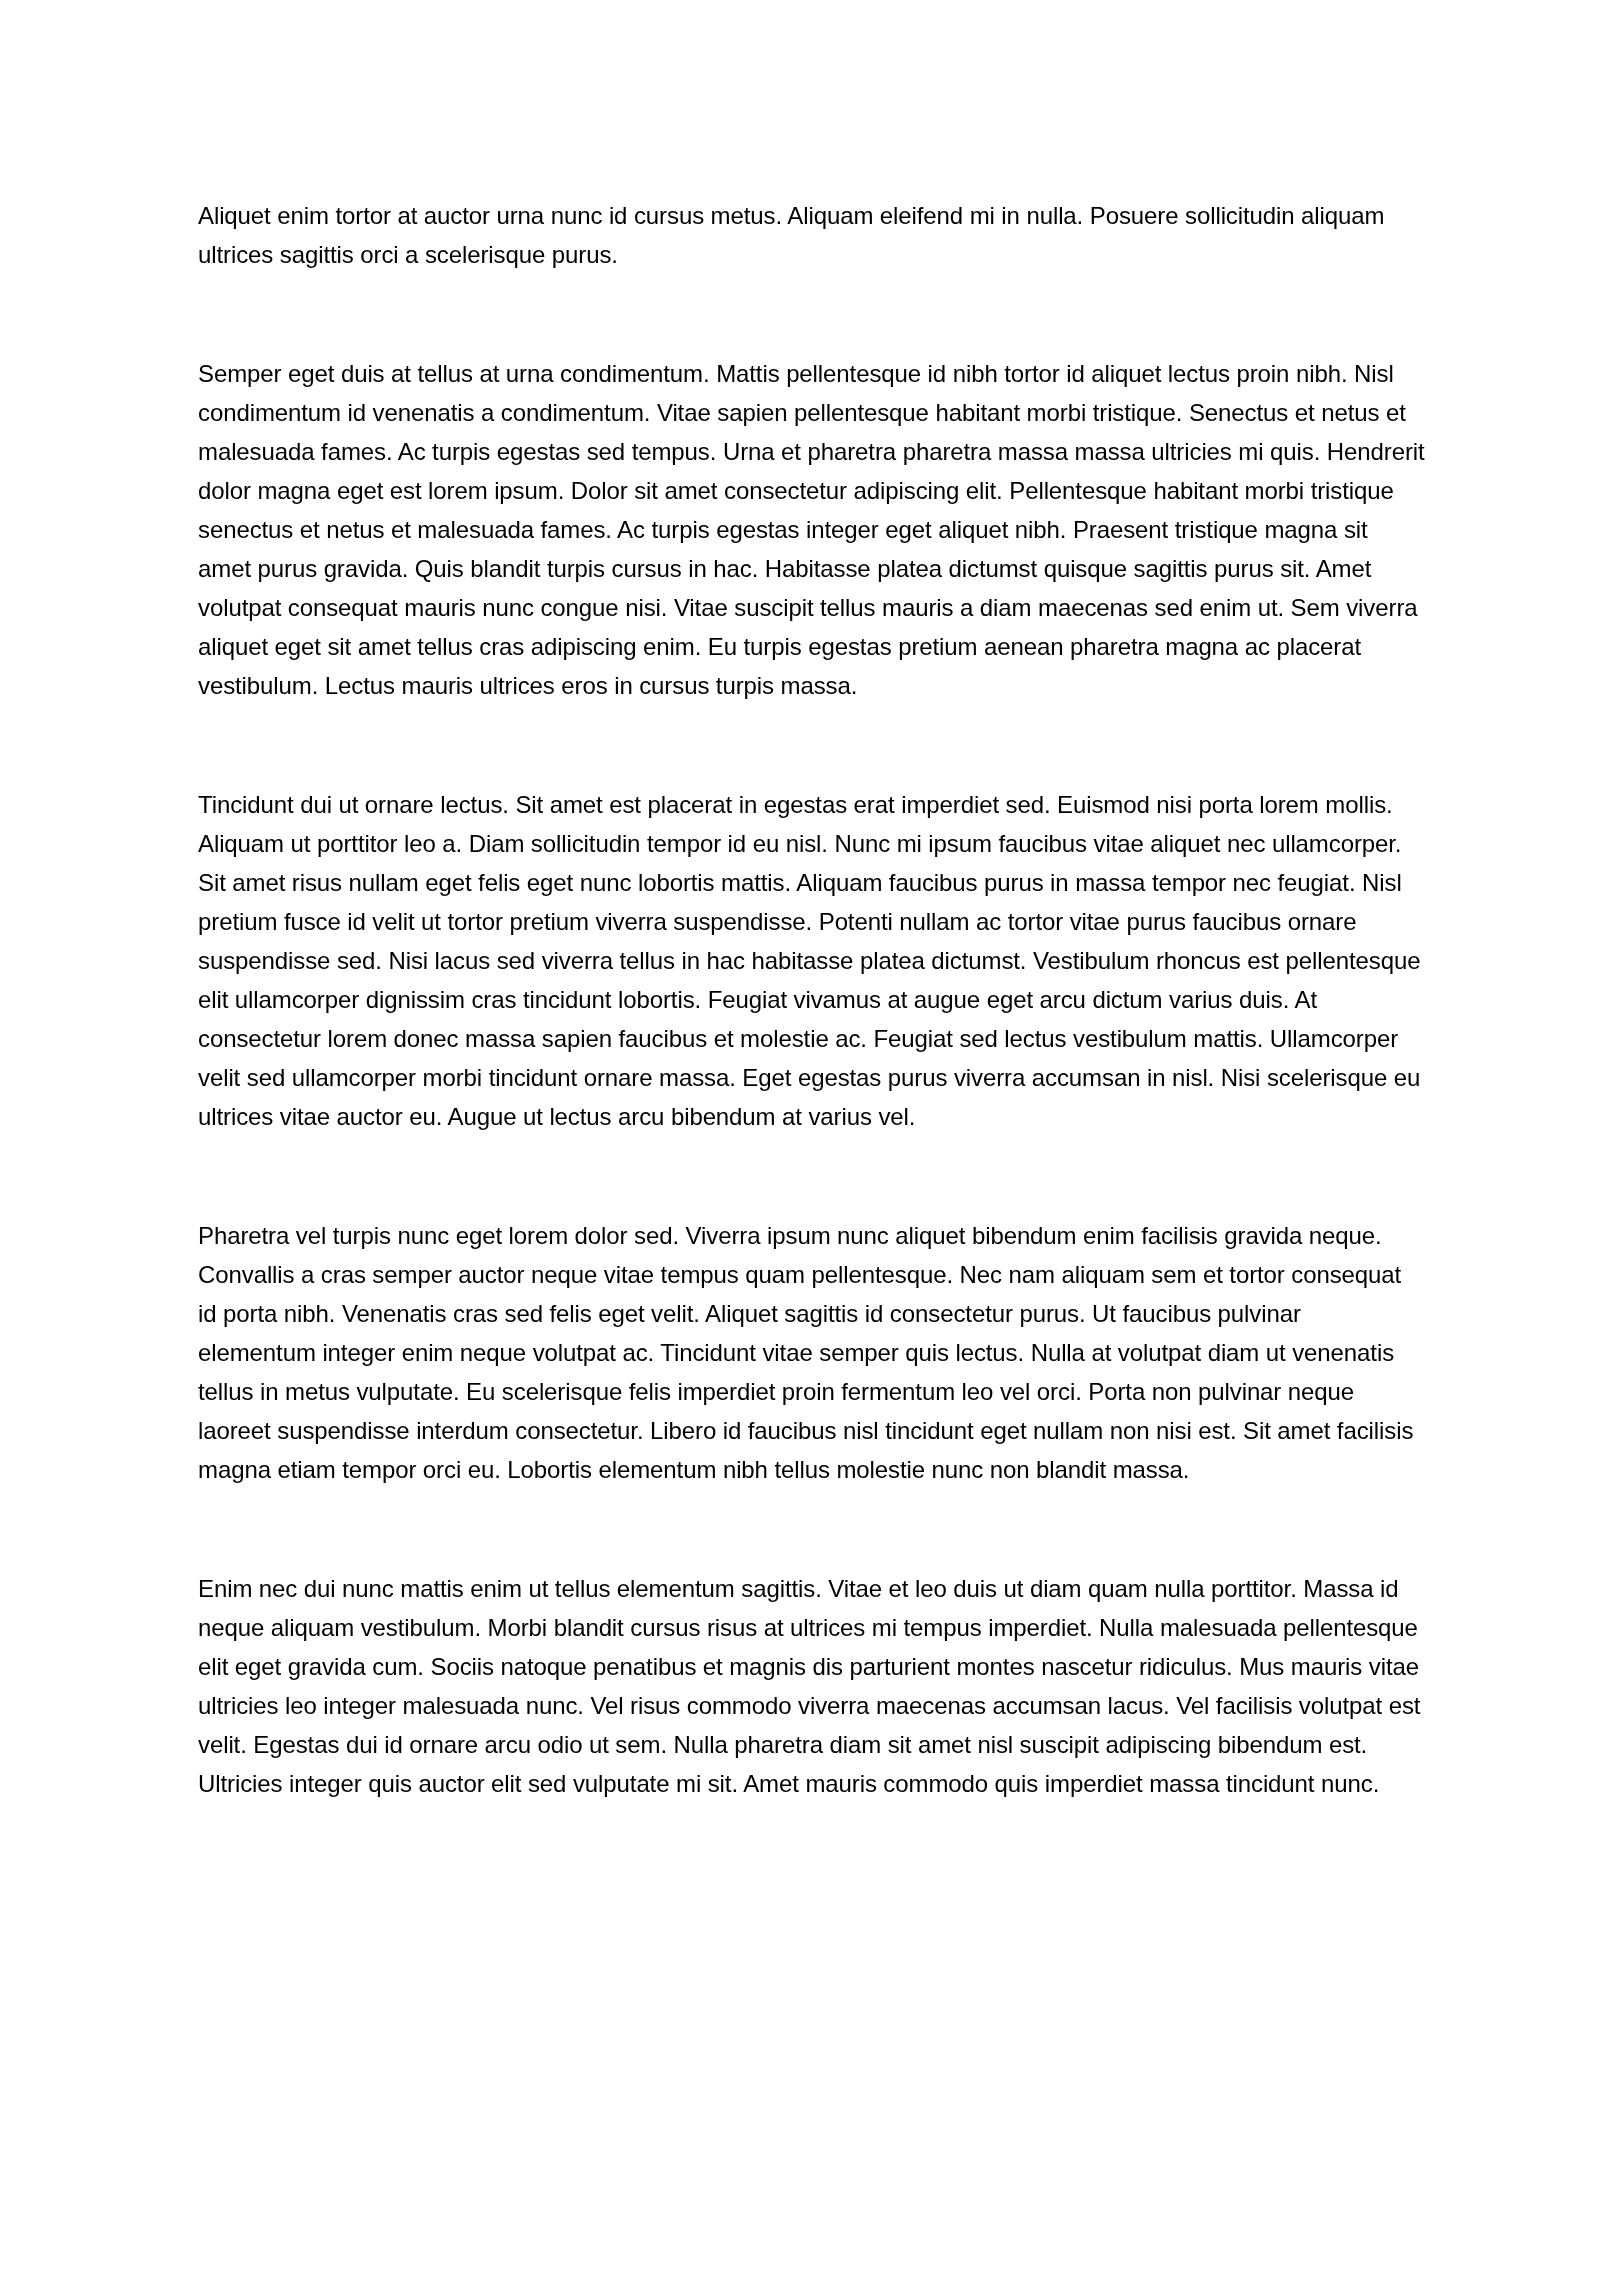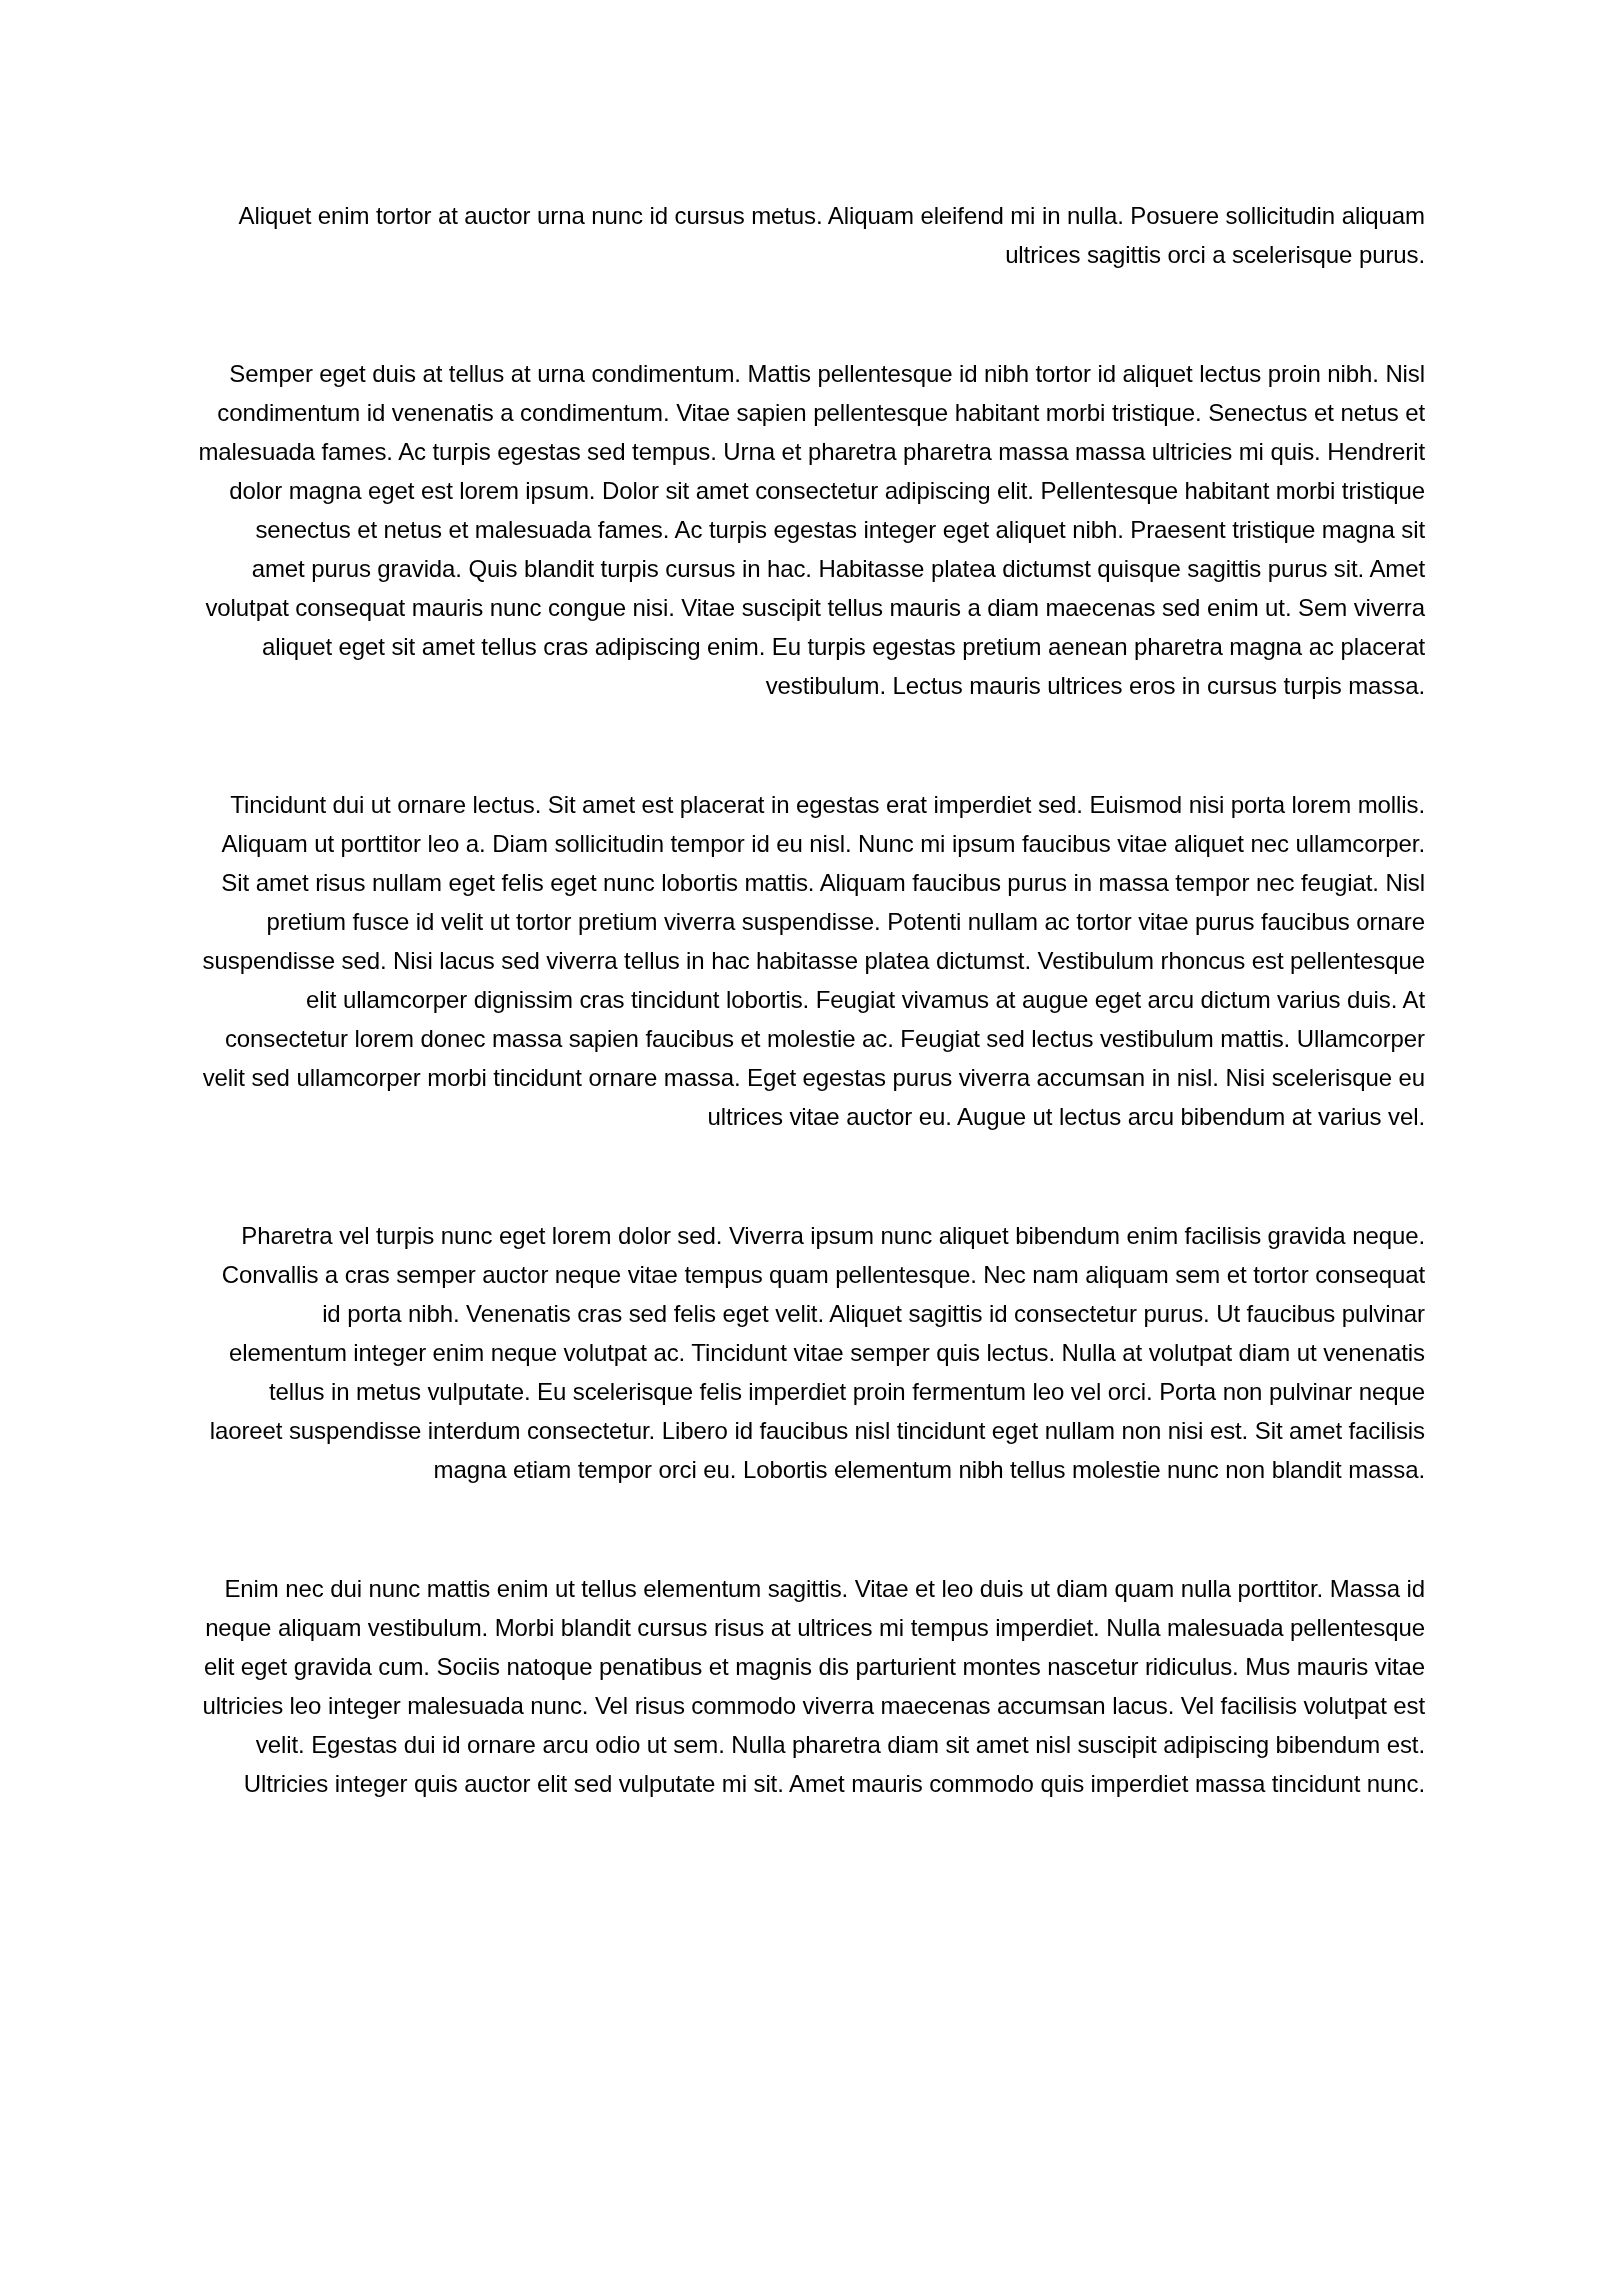--- a/index.html
+++ b/index.html
@@ -20,21 +20,20 @@
     font-family: "Liberation Sans", "DejaVu Sans", sans-serif;
     font-size: 24px;
     line-height: 39px;
     color: #000000;
     letter-spacing: -0.1px;
     text-align: left;
   }
   .doc-body p {
     margin: 0 0 80px 0;
     padding: 0;
-    text-align: right;
   }
   .doc-body p:last-child {
     margin-bottom: 16px;
   }
 </style>
 </head>
 <body>
 
 <div class="page">
   <div class="doc-body">

